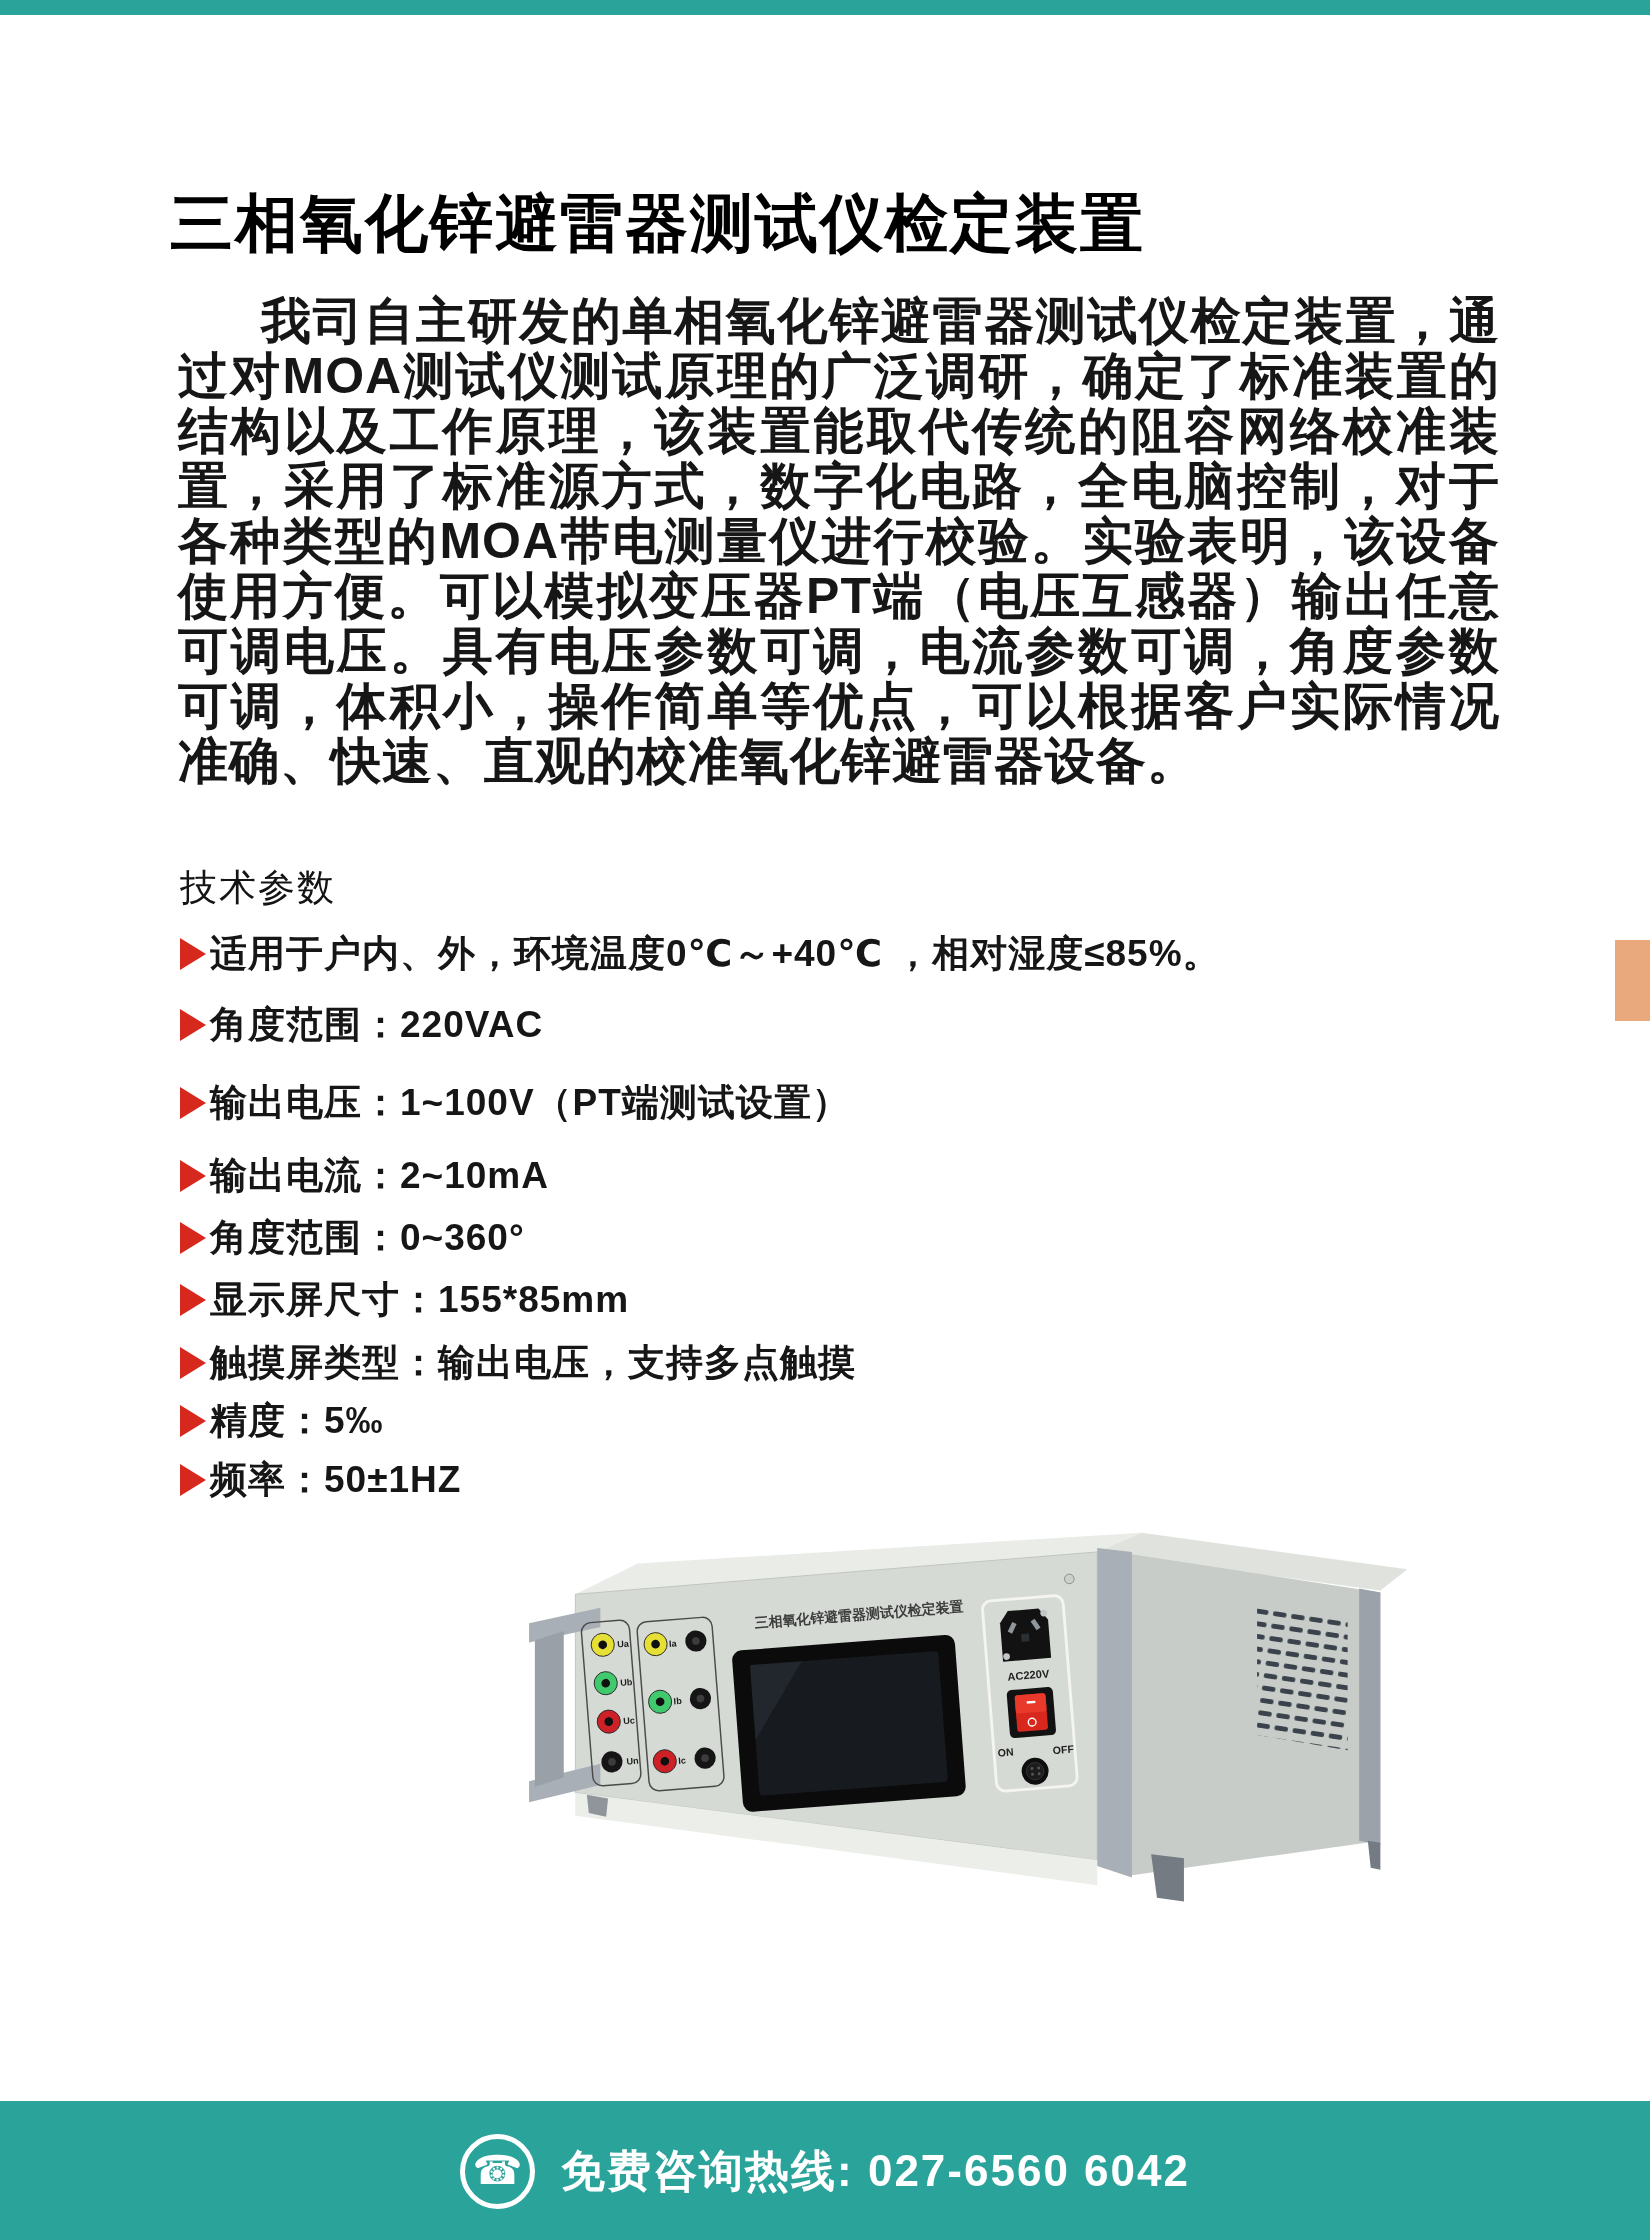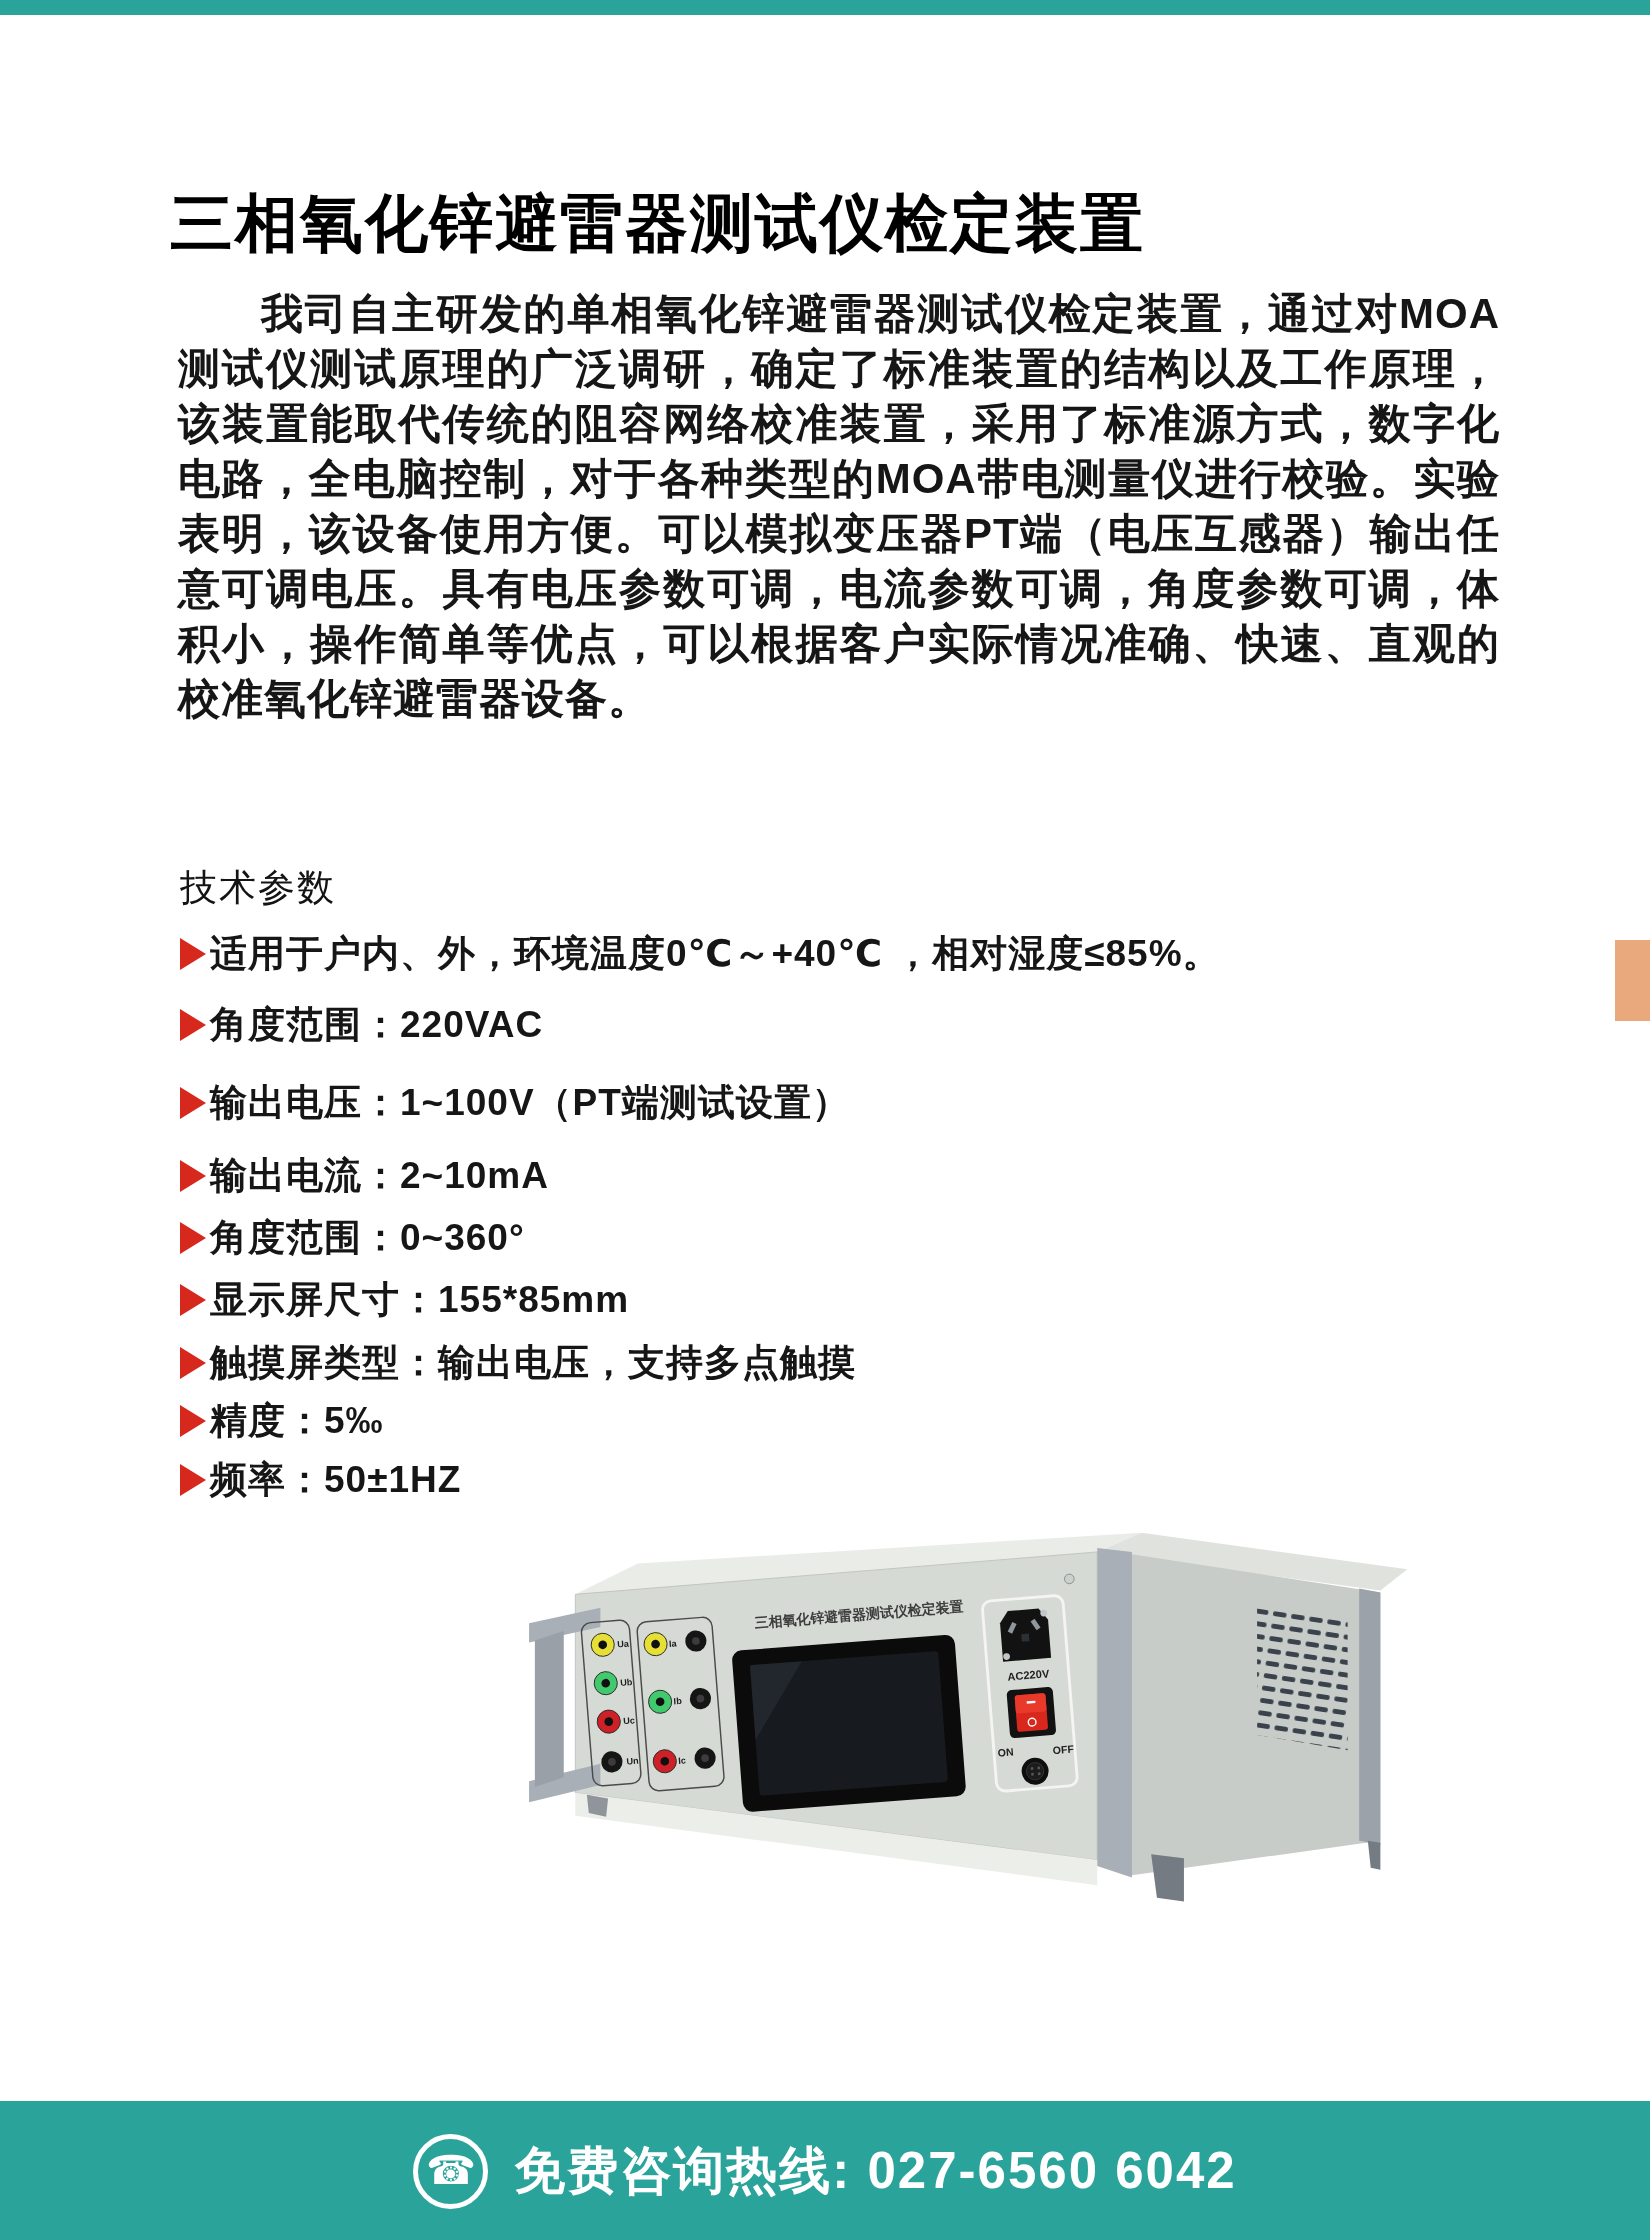--- a/index.html
+++ b/index.html
@@ -7,21 +7,21 @@
     width:1650px;height:2240px;position:relative;background:#ffffff;
     font-family:"Liberation Sans","DejaVu Sans",sans-serif;overflow:hidden;
   }
   .top-bar{position:absolute;left:0;top:0;width:1650px;height:15px;background:#2aa39b;}
   .main-title{
     position:absolute;left:170px;top:147px;font-size:63px;line-height:69px;
     font-weight:700;color:#000;letter-spacing:2px;white-space:nowrap;
   }
   .intro{
     position:absolute;left:178px;top:244px;width:1322px;
-    font-size:42px;line-height:55px;font-weight:600;color:#161616;
+    font-size:50px;line-height:55px;font-weight:600;color:#161616;
     text-align:justify;letter-spacing:1px;text-indent:83px;
   }
   .specs-heading{
     position:absolute;left:180px;top:863px;font-size:37px;font-weight:400;color:#141414;
     letter-spacing:2px;
   }
   .spec-item{
     position:absolute;left:180px;height:44px;display:flex;align-items:center;gap:4px;
     white-space:nowrap;
   }
@@ -35,21 +35,21 @@
   .photo svg{width:100%;height:100%;overflow:visible;}
   .footer{
     position:absolute;left:0;top:2101px;width:1650px;height:140px;background:#2aa39b;
     display:flex;align-items:center;justify-content:center;gap:26px;
   }
   .phone-ring{
     width:65px;height:65px;border:5px solid #ffffff;border-radius:50%;
     display:flex;align-items:center;justify-content:center;flex:0 0 auto;
   }
   .phone-glyph{font-size:40px;line-height:1;color:#ffffff;transform:translateY(-1px);}
-  .hotline{font-size:51px;font-weight:600;color:#ffffff;letter-spacing:2px;white-space:nowrap;}
+  .hotline{font-size:44px;font-weight:600;color:#ffffff;letter-spacing:2px;white-space:nowrap;}
   .svg-label{font-family:"Liberation Sans","DejaVu Sans",sans-serif;}
 </style>
 </head>
 <body>
 
 <div class="top-bar"></div>
 
 <h1 class="main-title">三相氧化锌避雷器测试仪检定装置</h1>
 
 <p class="intro">我司自主研发的单相氧化锌避雷器测试仪检定装置，通过对MOA测试仪测试原理的广泛调研，确定了标准装置的结构以及工作原理，该装置能取代传统的阻容网络校准装置，采用了标准源方式，数字化电路，全电脑控制，对于各种类型的MOA带电测量仪进行校验。实验表明，该设备使用方便。可以模拟变压器PT端（电压互感器）输出任意可调电压。具有电压参数可调，电流参数可调，角度参数可调，体积小，操作简单等优点，可以根据客户实际情况准确、快速、直观的校准氧化锌避雷器设备。</p>

